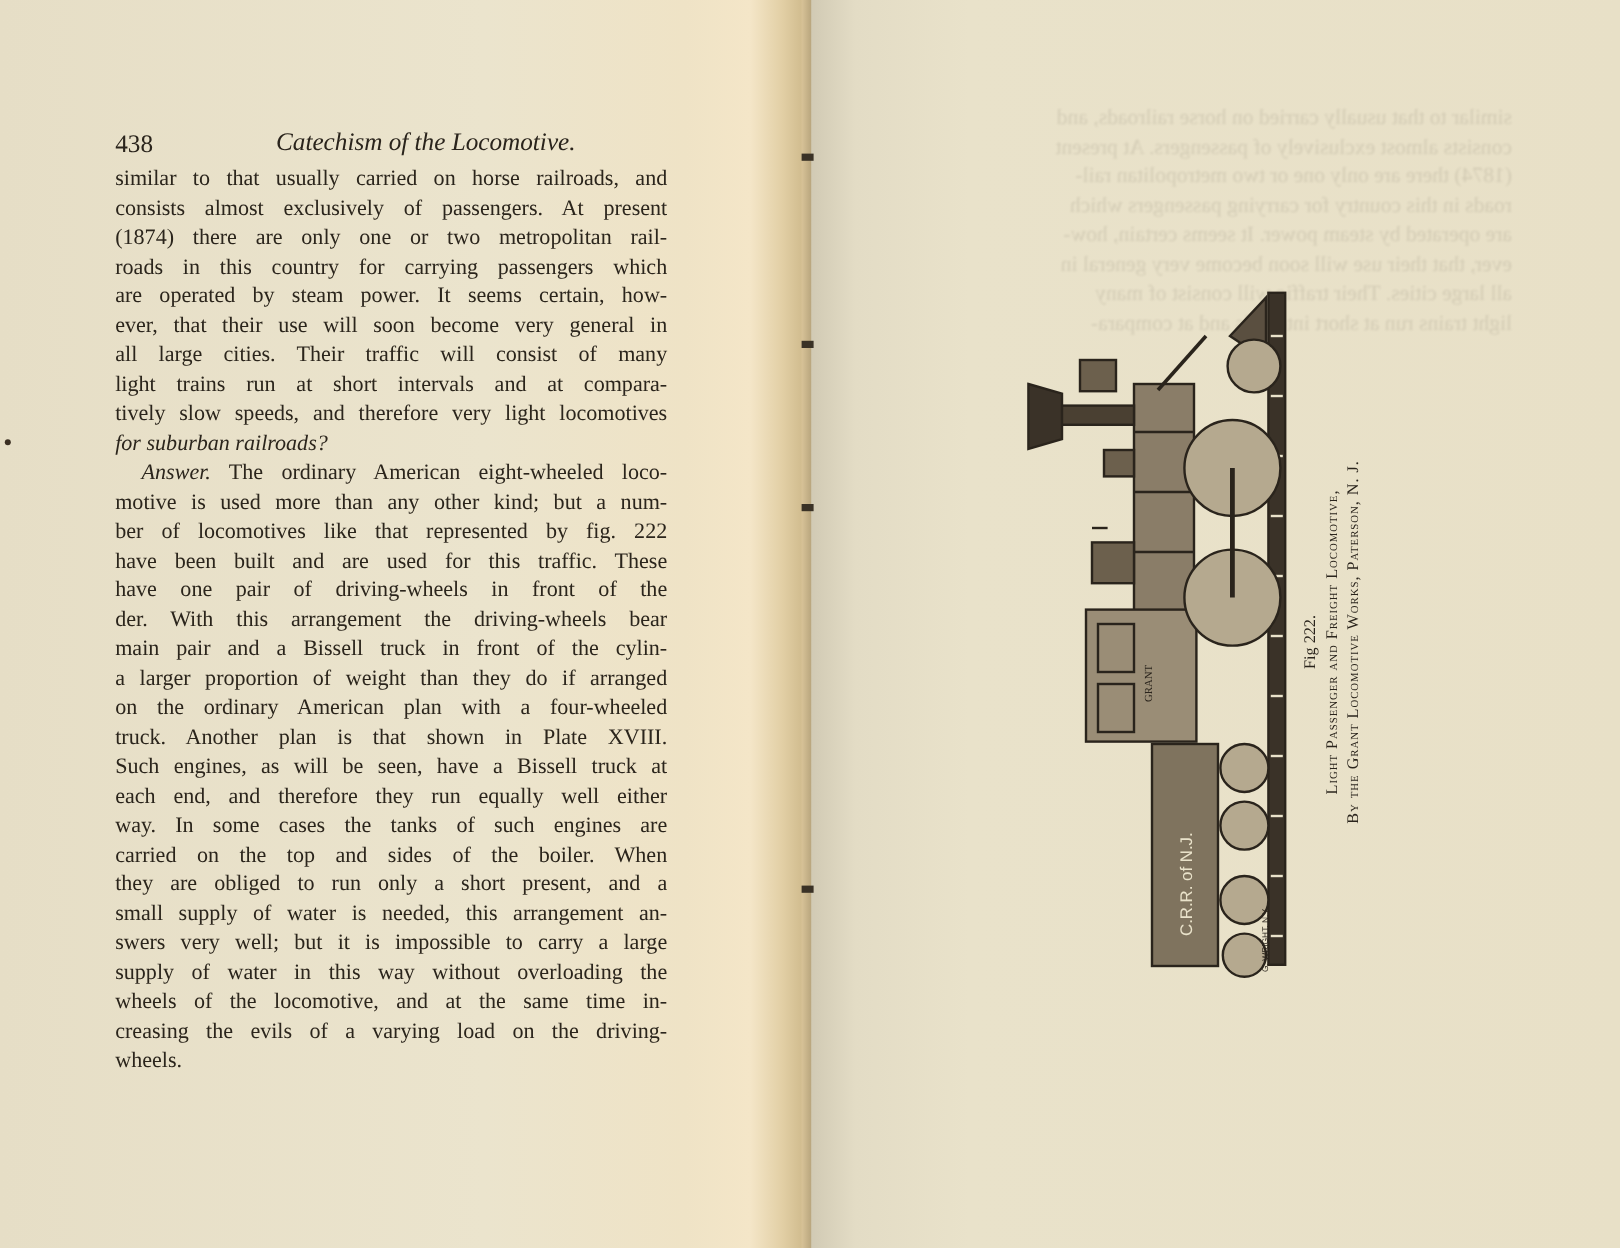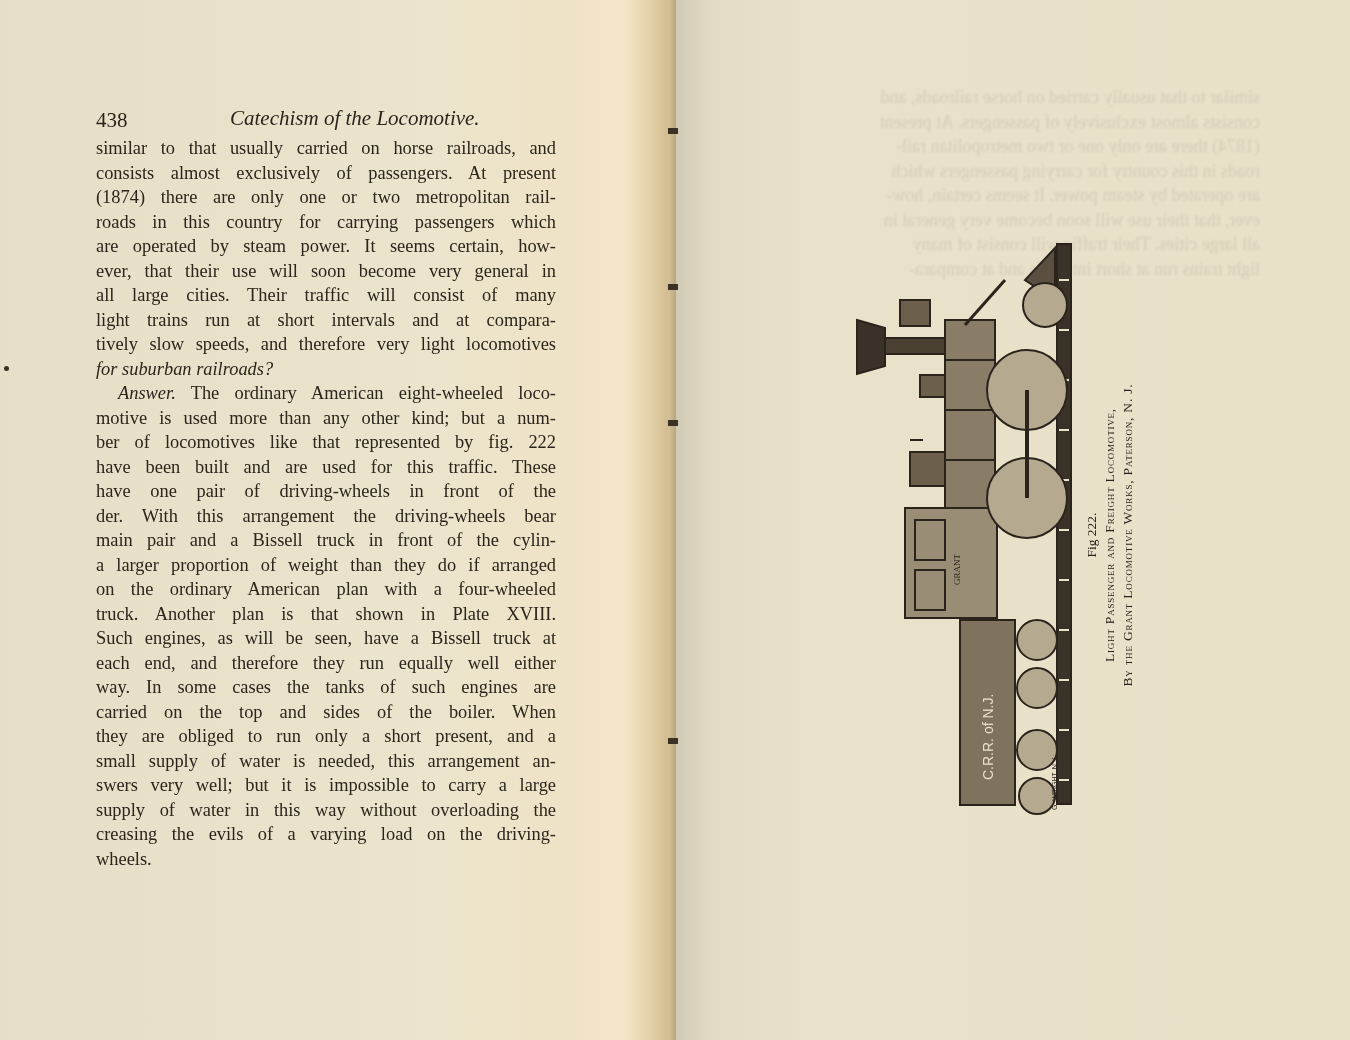--- a/index.html
+++ b/index.html
@@ -112,20 +112,21 @@
     <span class="line">on the ordinary American plan with a four-wheeled</span>
     <span class="line">truck. Another plan is that shown in Plate XVIII.</span>
     <span class="line">Such engines, as will be seen, have a Bissell truck at</span>
     <span class="line">each end, and therefore they run equally well either</span>
     <span class="line">way. In some cases the tanks of such engines are</span>
     <span class="line">carried on the top and sides of the boiler. When</span>
     <span class="line">they are obliged to run only a short present, and a</span>
     <span class="line">small supply of water is needed, this arrangement an-</span>
     <span class="line">swers very well; but it is impossible to carry a large</span>
     <span class="line">supply of water in this way without overloading the</span>
+    <span class="line">wheels of the locomotive, and at the same time in-</span>
     <span class="line">creasing the evils of a varying load on the driving-</span>
     <span class="line last">wheels.</span>
   </p>
 </div>
 
 <div class="figure">
   <svg width="230" height="580" viewBox="0 0 230 580">
     <g fill="none" stroke="#2a241c" stroke-width="2">
 
       <rect x="212" y="4" width="14" height="560" fill="#3a3228"></rect>

